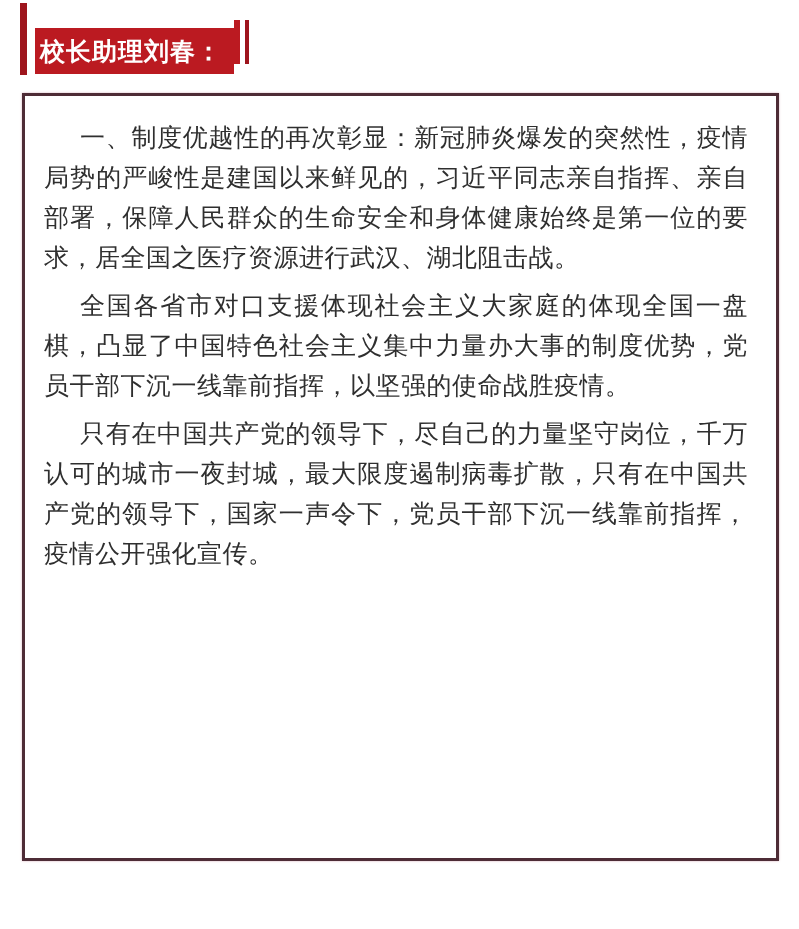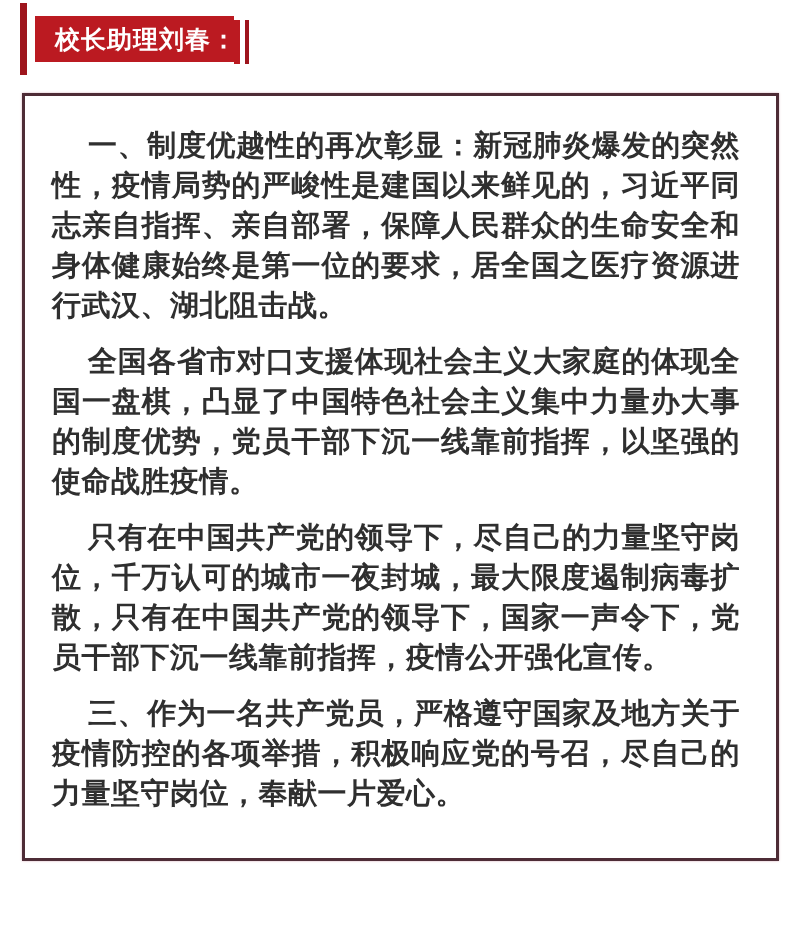--- a/index.html
+++ b/index.html
@@ -15,47 +15,47 @@
   body{
     width:799px;height:929px;position:relative;
     font-family:"Liberation Sans","DejaVu Sans",sans-serif;
   }
   .page{position:relative;width:799px;height:929px;background:var(--background);overflow:hidden;}
 
   
   .vbar{position:absolute;display:block;}
   .vbar-left{left:20px;top:3px;width:7px;height:72px;background:var(--accent-red-dark);}
   .title-box{
-    position:absolute;left:35px;top:16px;width:199px;height:46px;
+    position:absolute;left:35px;top:28px;width:199px;height:46px;
     background:var(--accent-red);
-    display:flex;align-items:center;padding-left:20px;
+    display:flex;align-items:center;padding-left:5px;
   }
   .title-text{
     color:var(--title-text);font-size:25px;font-weight:bold;
     letter-spacing:1px;line-height:1;white-space:nowrap;
   }
   .vbar-r1{left:234px;top:20px;width:6px;height:44px;background:var(--accent-red);}
   .vbar-r2{left:245px;top:20px;width:4px;height:44px;background:var(--accent-red-dark);}
 
   
   .content-box{
     position:absolute;left:22px;top:93px;width:757px;height:768px;
     border:3px solid var(--border-maroon);
     box-shadow:0 0 2px rgba(201,143,160,0.7);
     background:var(--background);
     padding:13px 20px 20px 11px;
     overflow:hidden;
   }
   .para{
-    margin:16px;
-    font-size:29px;
+    margin:8px;
+    font-size:25px;
     line-height:40px;
     letter-spacing:0.5px;
     color:var(--text);
-    font-weight:700;
+    font-weight:400;
     text-align:justify;
     text-indent:36px;
   }
 </style>
 </head>
 <body>
 
 <div class="page">
 
   <header class="header">
@@ -64,16 +64,15 @@
       <span class="title-text">校长助理刘春：</span>
     </div>
     <span class="vbar vbar-r1"></span>
     <span class="vbar vbar-r2"></span>
   </header>
 
   <main class="content-box">
     <p class="para">一、制度优越性的再次彰显：新冠肺炎爆发的突然性，疫情局势的严峻性是建国以来鲜见的，习近平同志亲自指挥、亲自部署，保障人民群众的生命安全和身体健康始终是第一位的要求，居全国之医疗资源进行武汉、湖北阻击战。</p>
     <p class="para">全国各省市对口支援体现社会主义大家庭的体现全国一盘棋，凸显了中国特色社会主义集中力量办大事的制度优势，党员干部下沉一线靠前指挥，以坚强的使命战胜疫情。</p>
     <p class="para">只有在中国共产党的领导下，尽自己的力量坚守岗位，千万认可的城市一夜封城，最大限度遏制病毒扩散，只有在中国共产党的领导下，国家一声令下，党员干部下沉一线靠前指挥，疫情公开强化宣传。</p>
-    <p class="para">三、作为一名共产党员，严格遵守国家及地方关于疫情防控的各项举措，积极响应党的号召，尽自己的力量坚守岗位，奉献一片爱心。</p>
   </main>
 
 </div>
 
 </body></html>

